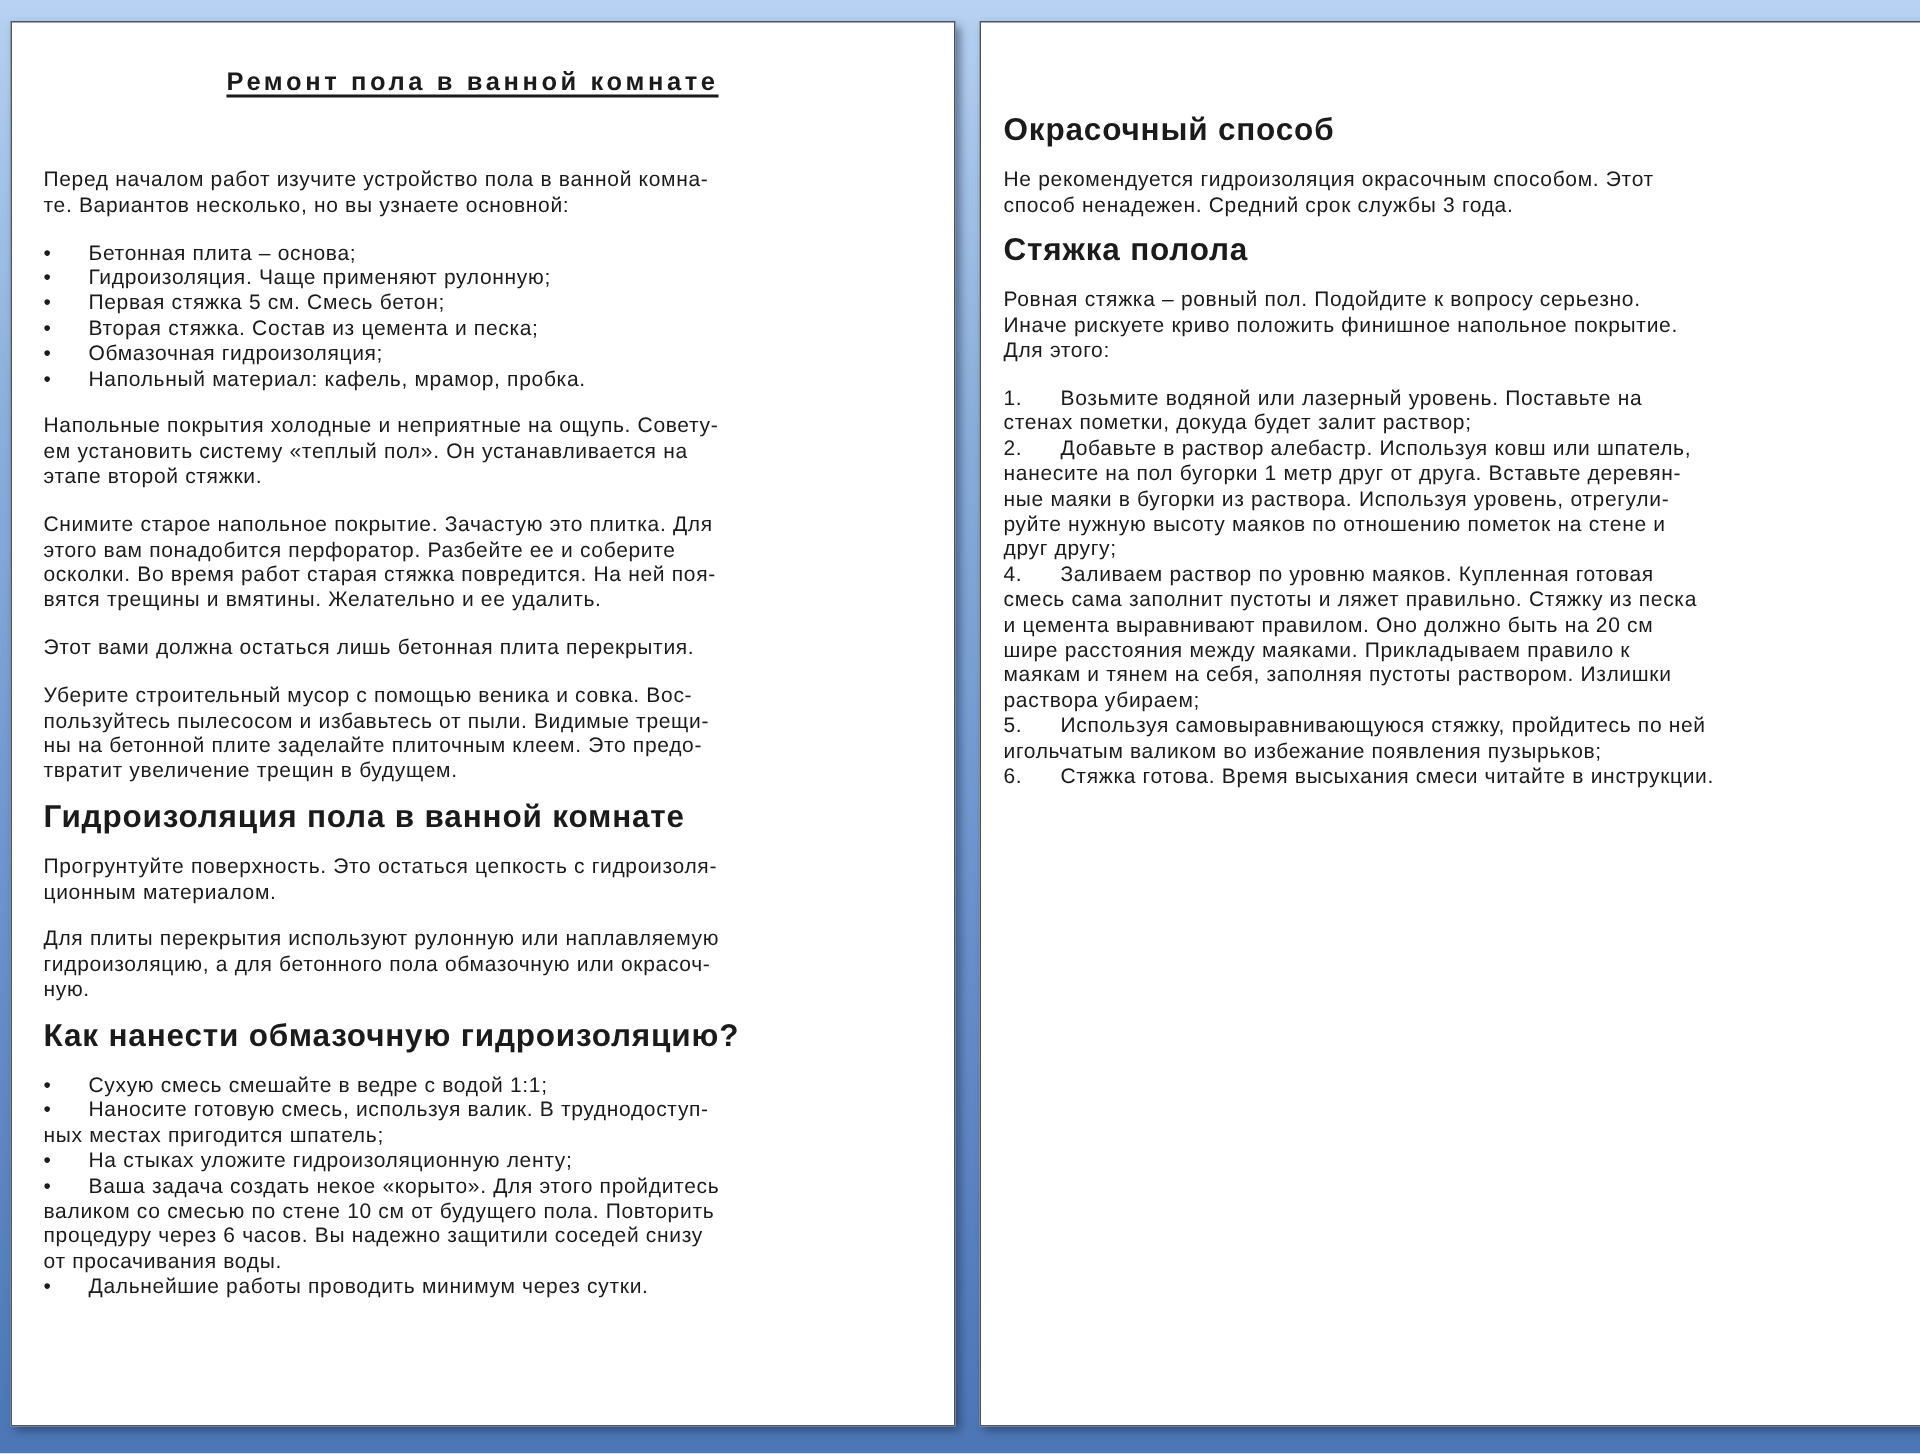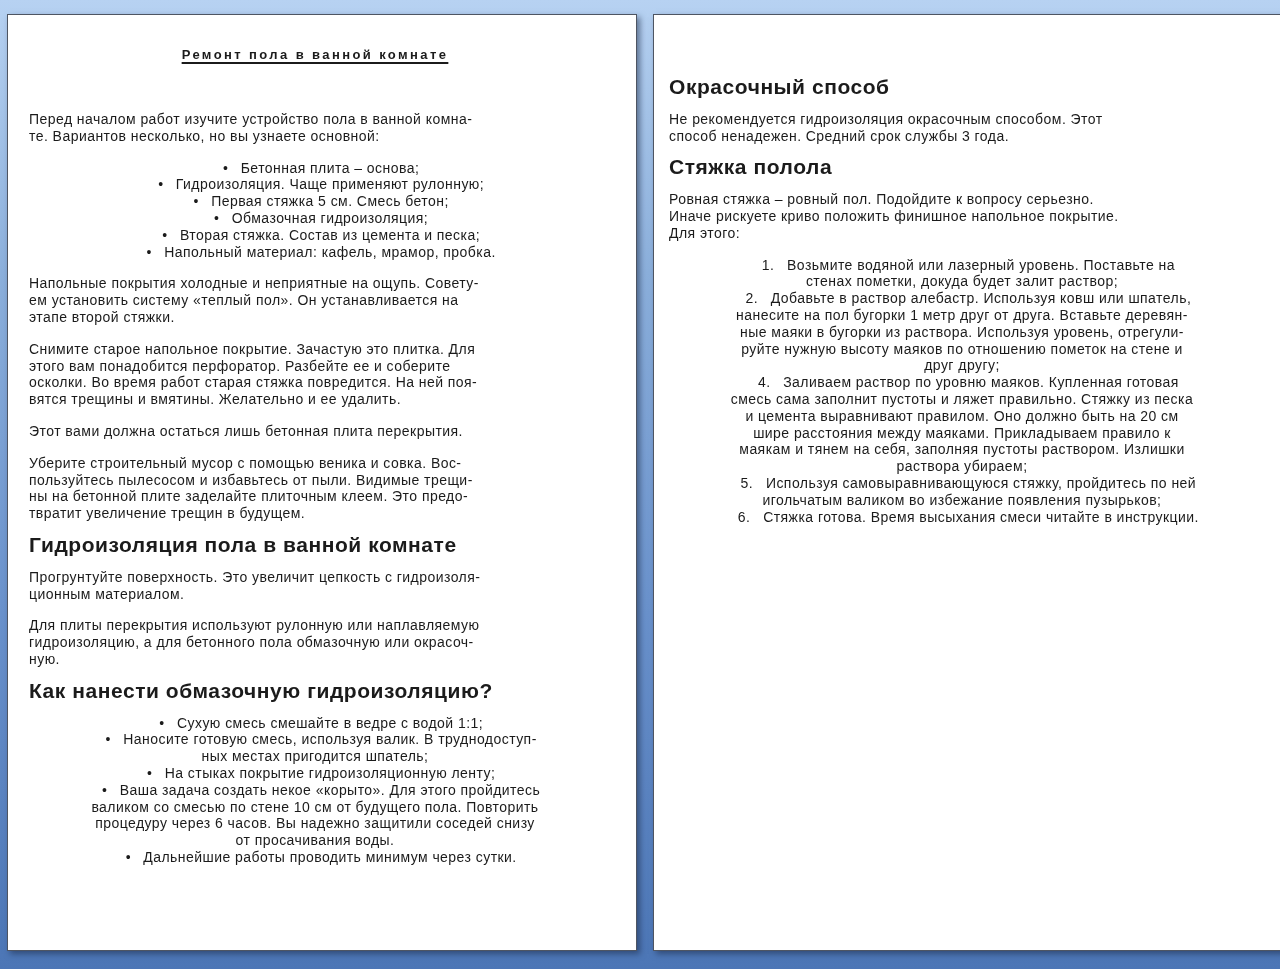--- a/index.html
+++ b/index.html
@@ -40,41 +40,40 @@
   .page-left {
     left: 7px;
     padding: 28px 35px 0 21px;
   }
   .page-right {
     left: 653px;
     padding: 64px 27px 0 15px;
   }
   .doc-title {
     margin: 0 0 44px 0;
-    font-size: 13px;
+    font-size: 17px;
     line-height: 24px;
     font-weight: bold;
     letter-spacing: 2.4px;
     text-align: center;
     text-decoration: underline;
     text-decoration-thickness: 2px;
     text-underline-offset: 3px;
   }
   .para {
     margin: 0 0 15px 0;
     white-space: pre-line;
   }
   .subheading {
     margin: 0 0 15px 0;
     font-weight: bold;
     letter-spacing: 0.55px;
   }
   .doc-list {
     margin: 4px 0 15px 0;
-    text-align: center;
   }
   .li {
     margin: 0;
   }
   .li-marker {
     display: inline-block;
     vertical-align: top;
     white-space: normal;
   }
   .li-marker.bullet { width: 30px; }
@@ -91,22 +90,22 @@
   <section class="page page-left">
     <h1 class="doc-title">Ремонт пола в ванной комнате</h1>
 
     <p class="para">Перед началом работ изучите устройство пола в ванной комна-
 те. Вариантов несколько, но вы узнаете основной:</p>
 
     <div class="doc-list">
       <div class="li"><span class="li-marker bullet">•</span><span class="li-text">Бетонная плита – основа;</span></div>
       <div class="li"><span class="li-marker bullet">•</span><span class="li-text">Гидроизоляция. Чаще применяют рулонную;</span></div>
       <div class="li"><span class="li-marker bullet">•</span><span class="li-text">Первая стяжка 5 см. Смесь бетон;</span></div>
+      <div class="li"><span class="li-marker bullet">•</span><span class="li-text">Вторая стяжка. Состав из цемента и песка;</span></div>
       <div class="li"><span class="li-marker bullet">•</span><span class="li-text">Обмазочная гидроизоляция;</span></div>
-      <div class="li"><span class="li-marker bullet">•</span><span class="li-text">Вторая стяжка. Состав из цемента и песка;</span></div>
       <div class="li"><span class="li-marker bullet">•</span><span class="li-text">Напольный материал: кафель, мрамор, пробка.</span></div>
     </div>
 
     <p class="para">Напольные покрытия холодные и неприятные на ощупь. Совету-
 ем установить систему «теплый пол». Он устанавливается на
 этапе второй стяжки.</p>
 
 
     <p class="para">Снимите старое напольное покрытие. Зачастую это плитка. Для
 этого вам понадобится перфоратор. Разбейте ее и соберите
@@ -115,34 +114,34 @@
 
     <p class="para">Этот вами должна остаться лишь бетонная плита перекрытия.</p>
 
     <p class="para">Уберите строительный мусор с помощью веника и совка. Вос-
 пользуйтесь пылесосом и избавьтесь от пыли. Видимые трещи-
 ны на бетонной плите заделайте плиточным клеем. Это предо-
 твратит увеличение трещин в будущем.</p>
 
     <h2 class="subheading">Гидроизоляция пола в ванной комнате</h2>
 
-    <p class="para">Прогрунтуйте поверхность. Это увеличит цепкость с гидроизоля-
+    <p class="para">Прогрунтуйте поверхность. Это остаться цепкость с гидроизоля-
 ционным материалом.</p>
 
     <p class="para">Для плиты перекрытия используют рулонную или наплавляемую
 гидроизоляцию, а для бетонного пола обмазочную или окрасоч-
 ную.</p>
 
     <h2 class="subheading">Как нанести обмазочную гидроизоляцию?</h2>
 
     <div class="doc-list">
       <div class="li"><span class="li-marker bullet">•</span><span class="li-text">Сухую смесь смешайте в ведре с водой 1:1;</span></div>
       <div class="li"><span class="li-marker bullet">•</span><span class="li-text">Наносите готовую смесь, используя валик. В труднодоступ-
 ных местах пригодится шпатель;</span></div>
-      <div class="li"><span class="li-marker bullet">•</span><span class="li-text">На стыках покрытие гидроизоляционную ленту;</span></div>
+      <div class="li"><span class="li-marker bullet">•</span><span class="li-text">На стыках уложите гидроизоляционную ленту;</span></div>
       <div class="li"><span class="li-marker bullet">•</span><span class="li-text">Ваша задача создать некое «корыто». Для этого пройдитесь
 валиком со смесью по стене 10 см от будущего пола. Повторить
 процедуру через 6 часов. Вы надежно защитили соседей снизу
 от просачивания воды.</span></div>
       <div class="li"><span class="li-marker bullet">•</span><span class="li-text">Дальнейшие работы проводить минимум через сутки.</span></div>
     </div>
   </section>
 
   <section class="page page-right">
     <h2 class="subheading">Окрасочный способ</h2>

